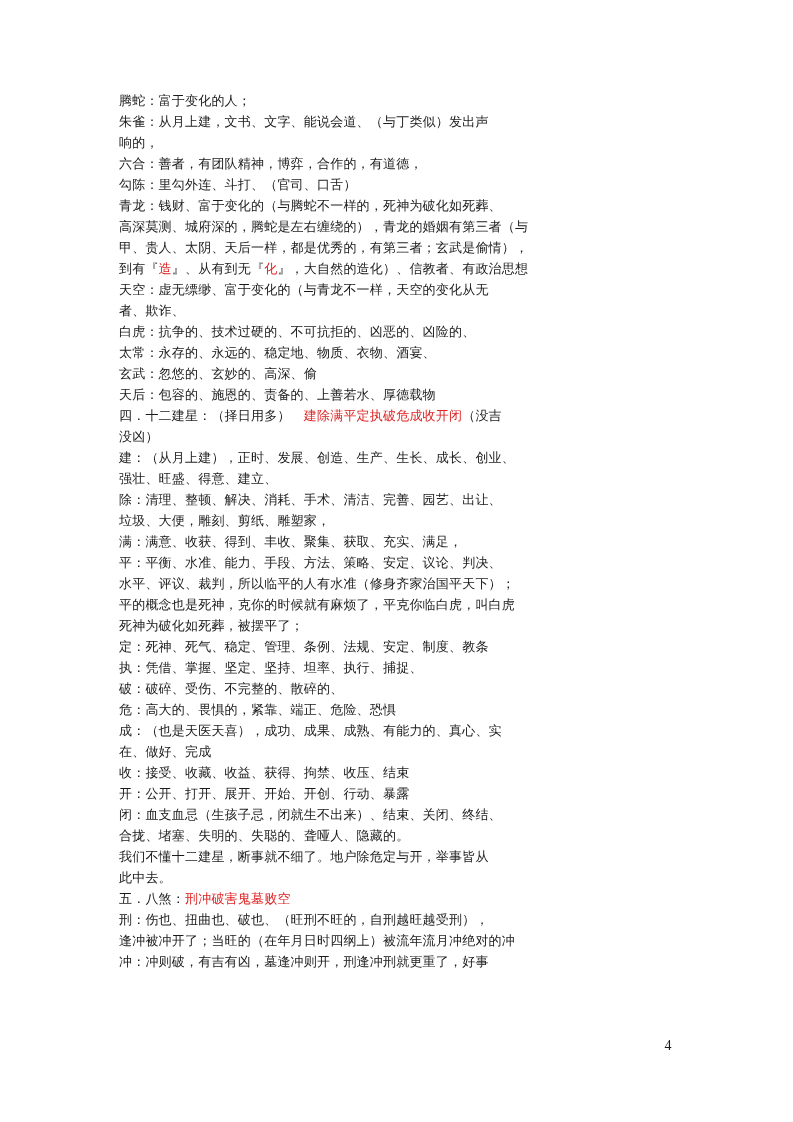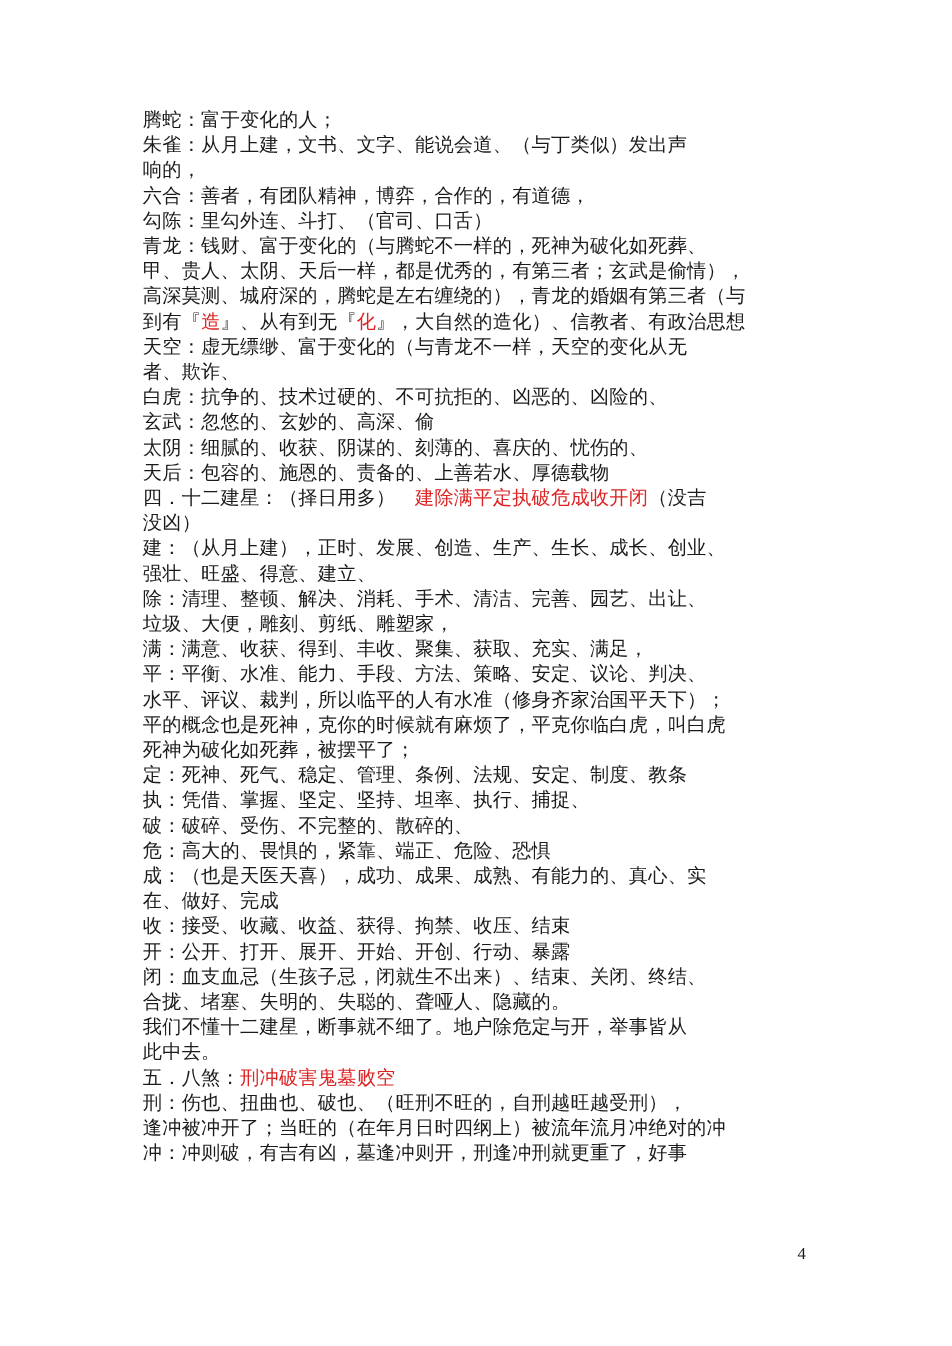--- a/index.html
+++ b/index.html
@@ -16,21 +16,21 @@
     font-family: "Liberation Serif", "DejaVu Serif", serif;
     color: var(--text-color, #1a1a1a);
   }
   .text-block {
     position: absolute;
     left: 119px;
     top: 90px;
     width: 566px;
   }
   .line {
-    font-size: 16px;
+    font-size: 13px;
     line-height: 21px;
     height: 21px;
     white-space: nowrap;
     letter-spacing: 0.2px;
   }
   .line .red {
     color: var(--highlight-color, #dd2222);
   }
   .page-number {
     position: absolute;
@@ -46,28 +46,28 @@
 <body>
 
 <div class="page">
   <div class="text-block">
       <div class="line"><span class="">腾蛇：富于变化的人；</span></div>
       <div class="line"><span class="">朱雀：从月上建，文书、文字、能说会道、（与丁类似）发出声</span></div>
       <div class="line"><span class="">响的，</span></div>
       <div class="line"><span class="">六合：善者，有团队精神，博弈，合作的，有道德，</span></div>
       <div class="line"><span class="">勾陈：里勾外连、斗打、（官司、口舌）</span></div>
       <div class="line"><span class="">青龙：钱财、富于变化的（与腾蛇不一样的，死神为破化如死葬、</span></div>
+      <div class="line"><span class="">高深莫测、城府深的，腾蛇是左右缠绕的），青龙的婚姻有第三者（与</span></div>
       <div class="line"><span class="">甲、贵人、太阴、天后一样，都是优秀的，有第三者；玄武是偷情），</span></div>
-      <div class="line"><span class="">高深莫测、城府深的，腾蛇是左右缠绕的），青龙的婚姻有第三者（与</span></div>
       <div class="line"><span class="">到有『</span><span class="red">造</span><span class="">』、从有到无『</span><span class="red">化</span><span class="">』，大自然的造化）、信教者、有政治思想</span></div>
       <div class="line"><span class="">天空：虚无缥缈、富于变化的（与青龙不一样，天空的变化从无</span></div>
       <div class="line"><span class="">者、欺诈、</span></div>
       <div class="line"><span class="">白虎：抗争的、技术过硬的、不可抗拒的、凶恶的、凶险的、</span></div>
+      <div class="line"><span class="">太常：永存的、永远的、稳定地、物质、衣物、酒宴、</span></div>
       <div class="line"><span class="">玄武：忽悠的、玄妙的、高深、偷</span></div>
-      <div class="line"><span class="">太阴：细腻的、收获、阴谋的、刻薄的、喜庆的、忧伤的、</span></div>
       <div class="line"><span class="">天后：包容的、施恩的、责备的、上善若水、厚德载物</span></div>
       <div class="line"><span class="">四．十二建星：（择日用多）　</span><span class="red">建除满平定执破危成收开闭</span><span class="">（没吉</span></div>
       <div class="line"><span class="">没凶）</span></div>
       <div class="line"><span class="">建：（从月上建），正时、发展、创造、生产、生长、成长、创业、</span></div>
       <div class="line"><span class="">强壮、旺盛、得意、建立、</span></div>
       <div class="line"><span class="">除：清理、整顿、解决、消耗、手术、清洁、完善、园艺、出让、</span></div>
       <div class="line"><span class="">垃圾、大便，雕刻、剪纸、雕塑家，</span></div>
       <div class="line"><span class="">满：满意、收获、得到、丰收、聚集、获取、充实、满足，</span></div>
       <div class="line"><span class="">平：平衡、水准、能力、手段、方法、策略、安定、议论、判决、</span></div>
       <div class="line"><span class="">水平、评议、裁判，所以临平的人有水准（修身齐家治国平天下）；</span></div>

